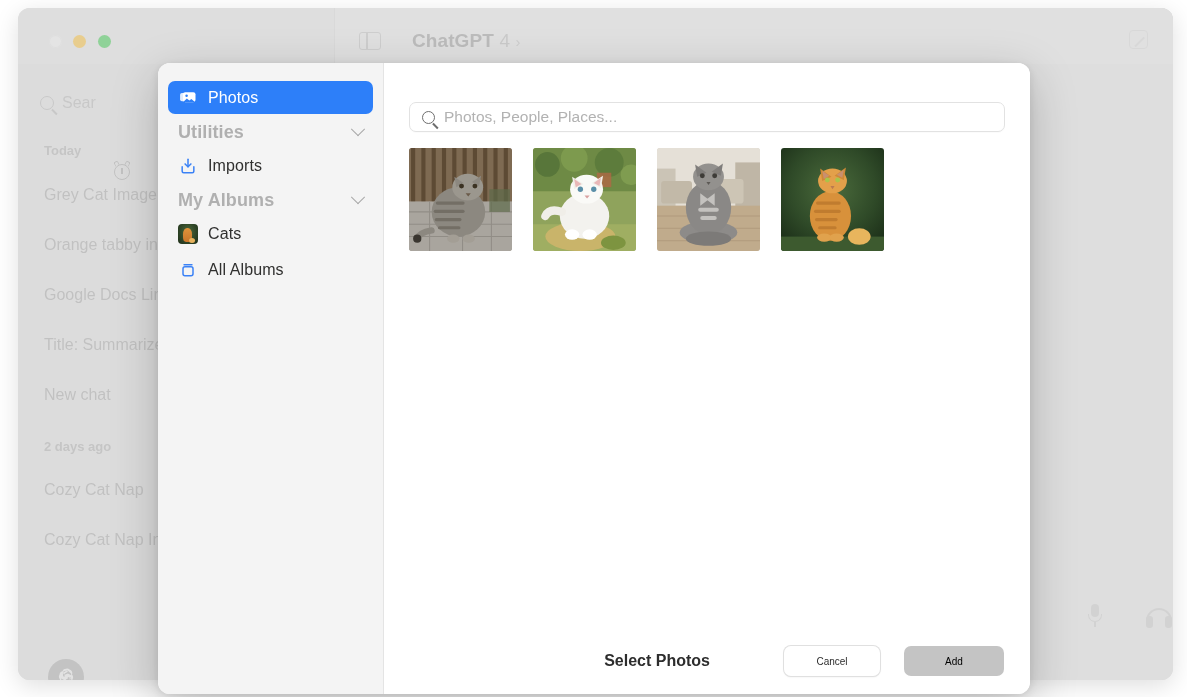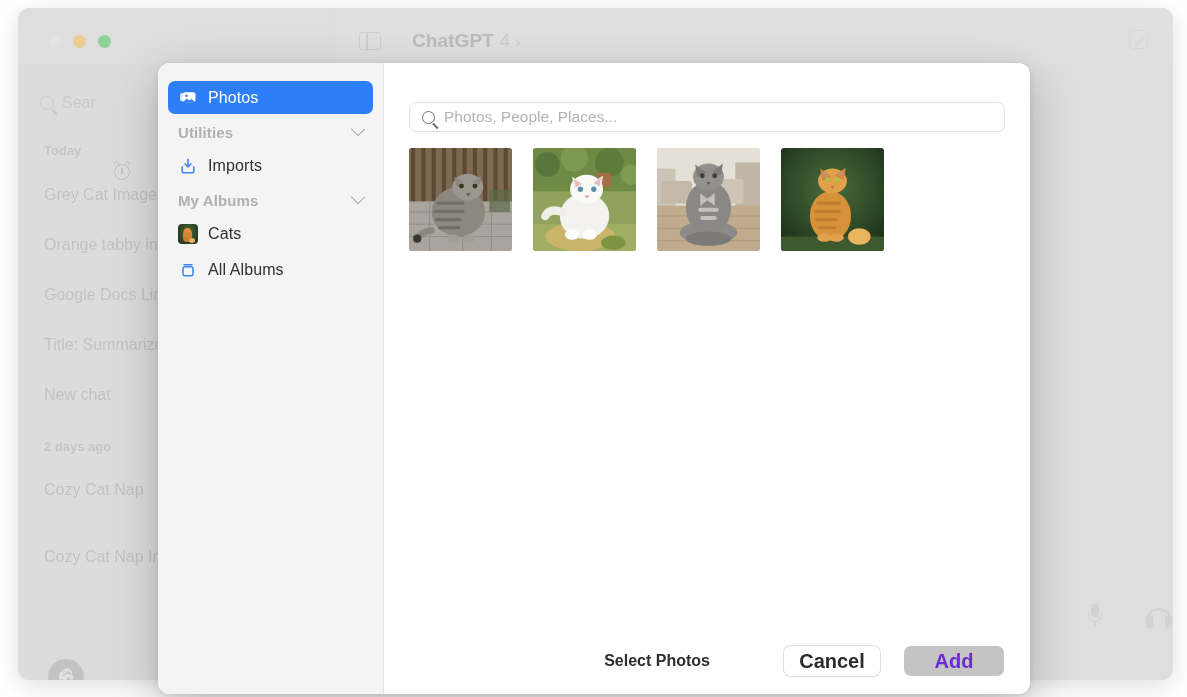--- a/index.html
+++ b/index.html
@@ -265,21 +265,21 @@
 
   .dlg-group {
     display: flex;
     align-items: center;
     justify-content: space-between;
     height: 30px;
     padding: 0 10px;
     margin-bottom: 2px;
   }
   .dlg-group .gl {
-    font-size: 15px;
+    font-size: 18px;
     font-weight: 700;
     color: #b0b0b0;
     letter-spacing: 0.1px;
   }
   .chev-down {
     width: 10px; height: 10px;
     border-right: 1.8px solid #a8a8a8;
     border-bottom: 1.8px solid #a8a8a8;
     transform: rotate(45deg) translate(-2px,-2px);
   }
@@ -379,33 +379,32 @@
     font-weight: 700;
     color: #2d2d2d;
     margin-right: 50px;
   }
   .btn {
     height: 30px;
     min-width: 96px;
     border-radius: 7px;
     border: none;
     font-family: "Liberation Sans", sans-serif;
-    font-size: 20px;
+    font-size: 10px;
     cursor: default;
     padding: 0 14px;
-    font-weight: bold;
   }
   .btn.cancel {
     background: #ffffff;
     color: #2c2c2c;
     box-shadow: 0 0 0 1px #e0e0e0, 0 1px 2px rgba(0,0,0,0.10);
   }
   .btn.add {
     background: #c4c4c4;
-    color: #6d28d9;
+    color: #000000;
     min-width: 100px;
     text-align: center;
   }
 </style>
 </head>
 <body>
 
 <div id="root">
 
   <div class="bg-window">
@@ -443,21 +442,21 @@
 
       <div class="bg-section-label" style="top:79px">Today</div>
       <div class="bg-chat-item" style="top:122px">Grey Cat Image</div>
       <div class="bg-chat-item" style="top:172px">Orange tabby in</div>
       <div class="bg-chat-item" style="top:222px">Google Docs Lin</div>
       <div class="bg-chat-item" style="top:272px">Title: Summarize</div>
       <div class="bg-chat-item" style="top:322px">New chat</div>
 
       <div class="bg-section-label" style="top:375px">2 days ago</div>
       <div class="bg-chat-item" style="top:417px">Cozy Cat Nap</div>
-      <div class="bg-chat-item" style="top:484px">Cozy Cat Nap In</div>
+      <div class="bg-chat-item" style="top:467px">Cozy Cat Nap In</div>
 
       <div class="openai-logo">
         <svg viewBox="0 0 24 24">
           <path d="M12 3a4.2 4.2 0 00-3.9 2.7A4.2 4.2 0 004.9 9.6a4.2 4.2 0 00.6 5 4.2 4.2 0 002.6 5.7A4.2 4.2 0 0012 21a4.2 4.2 0 003.9-2.7 4.2 4.2 0 003.2-3.9 4.2 4.2 0 00-.6-5 4.2 4.2 0 00-2.6-5.7A4.2 4.2 0 0012 3zm0 2.1c.9 0 1.7.4 2.2 1.1l-3.6 2.1v4.1l-1.8-1V7.3c0-1.2 1-2.2 3.2-2.2zm4.5 2.3c1 .6 1.4 1.8 1.1 2.8l-3.6-2.1-3.6 2v2.1l-1.8-1.1V7.3l4.3-2.5c1 0 1.8.5 3.6 2.6zM6.6 9.7l3.6 2.1v4.1l1.8-1V9.8l-3.6-2c-1 .6-1.6 1.7-1.8 1.9zm11.2 2.6c0 1.2-.7 2.2-1.7 2.7v-4.2l-3.6-2-1.8 1 3.6 2.1 3.5 2v-1.6zM7.9 16.3c-1-.6-1.4-1.8-1.1-2.8l3.6 2.1 3.6-2.1v-2.1l1.8 1.1v4.1l-4.3 2.5c-1 0-2.5-1-3.6-2.8zm8.3.3c-.9 1.5-2.5 2.1-3.9 1.6l3.6-2.1v-4.1l1.8 1v4.1c-.5.6-1 1.1-1.5 1.5z" fill="#e3e3e3"></path>
         </svg>
       </div>
     </div>
 
     <div class="bg-main">
       <div class="mic-icon">

